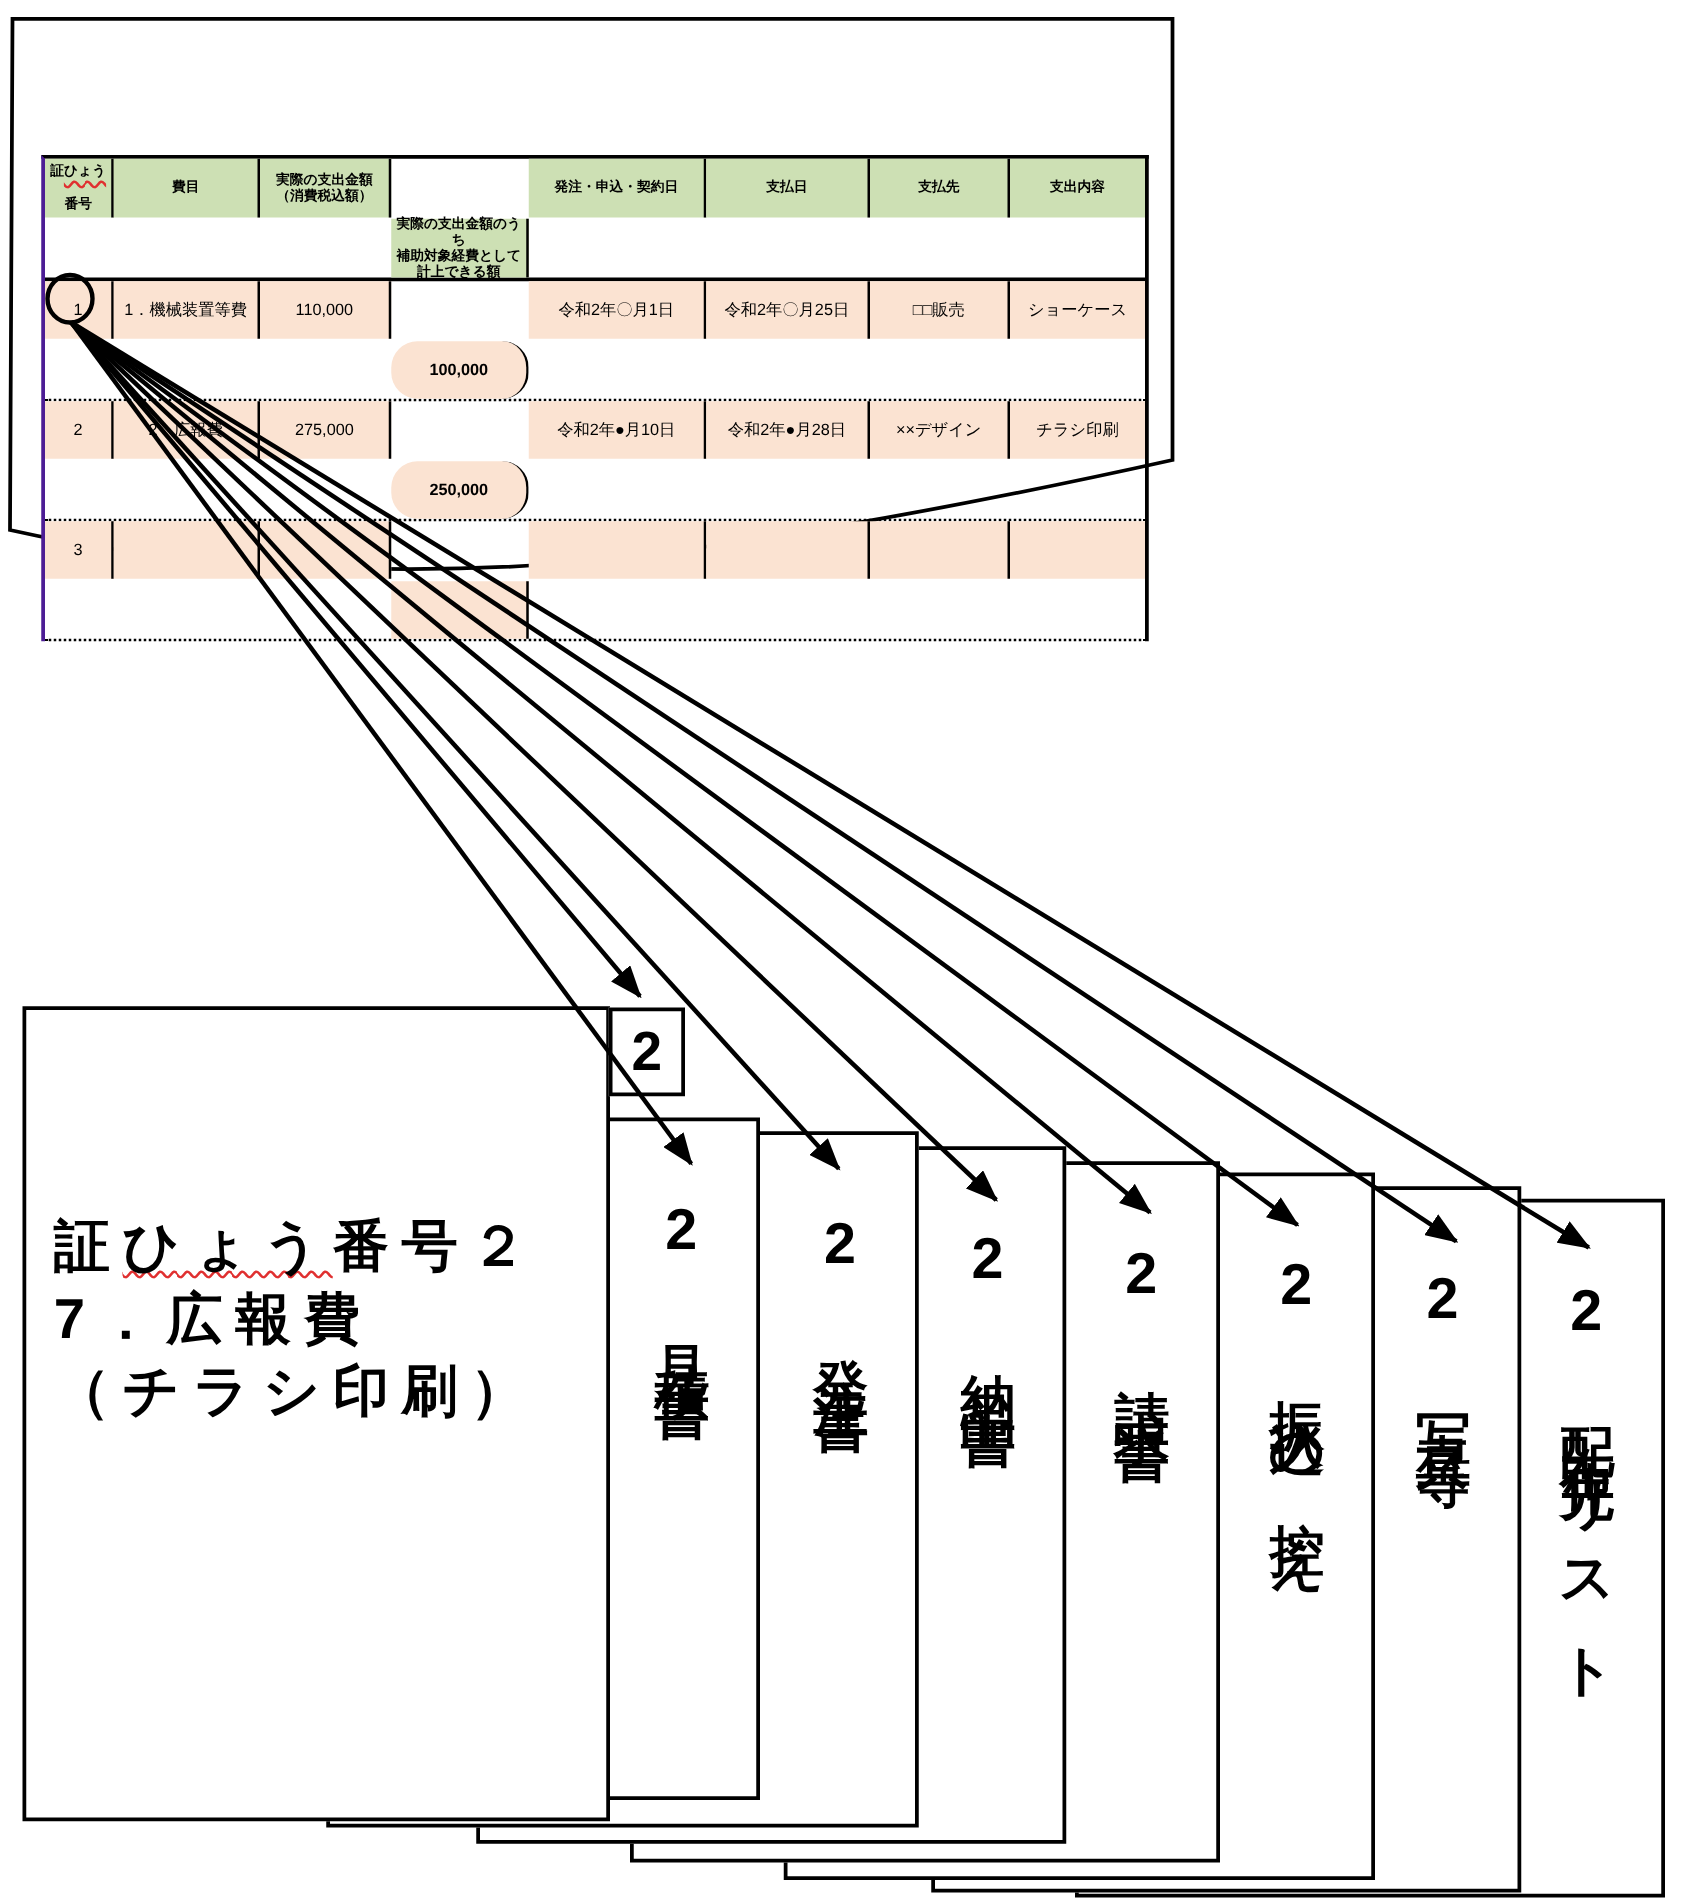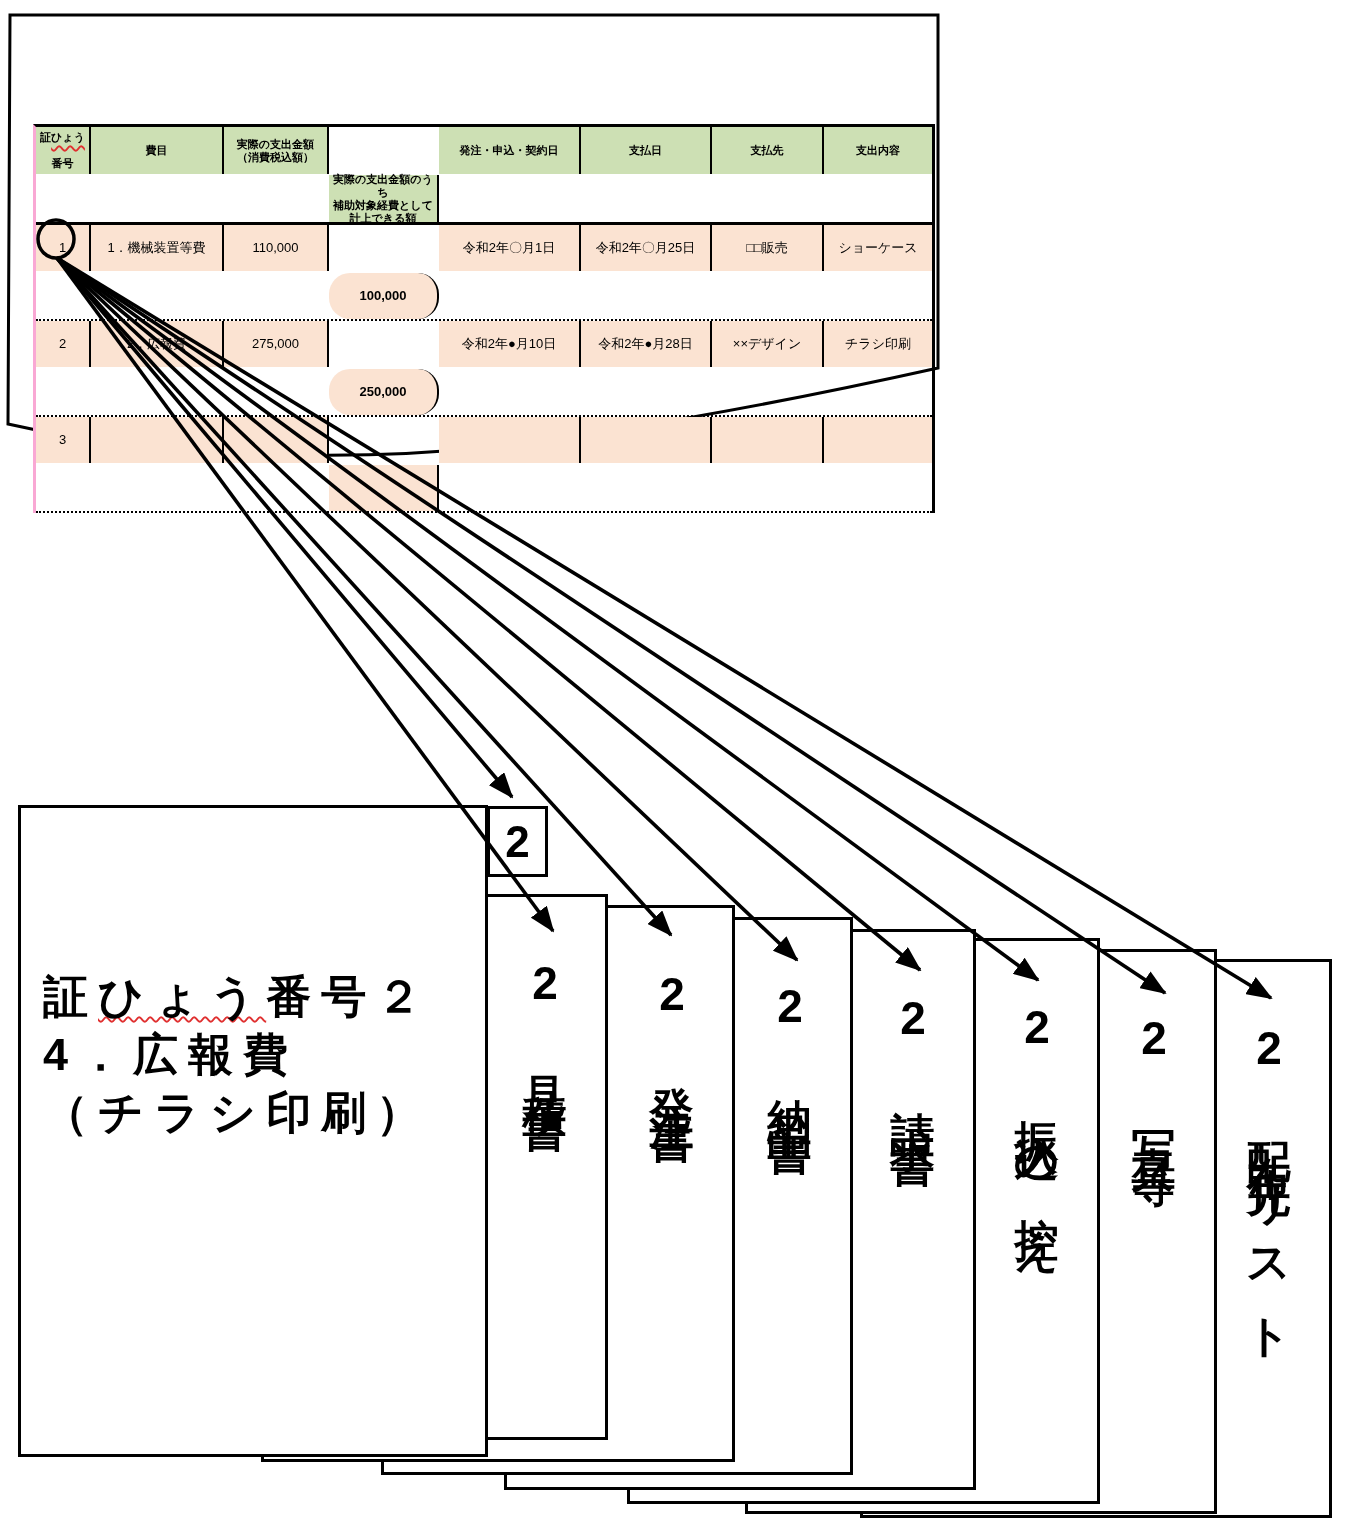--- a/index.html
+++ b/index.html
@@ -10,33 +10,33 @@
   svg{position:absolute;left:0;top:0;}
   #back-layer{z-index:0;}
   #front-layer{z-index:40;pointer-events:none;}
 
   
   #doc-title{
     position:absolute;left:10px;top:48px;width:928px;text-align:center;z-index:2;
     font-size:34px;font-weight:bold;letter-spacing:2px;
   }
   #expense-table{position:absolute;left:33px;top:124px;z-index:2;
-    border-left:3px solid #f9a8d4;border-top:3px solid #000;border-right:3px solid #000;}
+    border-left:3px solid #4c1d95;border-top:3px solid #000;border-right:3px solid #000;}
   .trow{display:flex;}
   .tcell{
     box-sizing:border-box;border-right:2px solid #000;
     display:flex;align-items:center;justify-content:center;text-align:center;
     font-size:13px;line-height:16px;
   }
   .tcell:last-child{border-right:none;}
   .trow.header .tcell{background:#cde0b4;font-weight:bold;font-size:11px;line-height:13px;white-space:pre-line;height:47px;}
   .trow.header{border-bottom:3px solid #000;}
   .trow.data .tcell{background:#fbe3d2;height:46px;}
   .trow.data{border-bottom:2px dotted #000;}
-  .c0{width:55px;} .c1{width:133px;} .c2{width:105px;} .c3{width:110px;margin-top:48px;}
+  .c0{width:55px;} .c1{width:117px;} .c2{width:105px;} .c3{width:110px;margin-top:48px;}
   .c4{width:142px;} .c5{width:131px;} .c6{width:112px;} .c7{width:108px;}
   .bold-cell{font-weight:bold;border-radius:21px;}
   .squiggle{
     text-decoration-line:underline;text-decoration-style:wavy;
     text-decoration-color:#e03030;text-decoration-thickness:2px;text-underline-offset:4px;
   }
 
   
   .sheet{position:absolute;background:#fff;border:3px solid #000;box-sizing:border-box;}
   #cover-card{left:18px;top:805px;width:470px;height:652px;z-index:30;}
@@ -169,21 +169,21 @@
   <div class="sheet" id="doc-1">
     <div class="doc-strip">
       <div class="doc-number">2</div>
       <div class="doc-label">見積書</div>
     </div>
   </div>
 
   <div class="sheet" id="cover-card">
     <div id="cover-text">
       <div><span>証</span><span class="squiggle">ひょう</span><span>番号２</span></div>
-      <div>4．広報費</div>
+      <div>7．広報費</div>
       <div>（チラシ印刷）</div>
     </div>
   </div>
   <div id="cover-tab">2</div>
 
   <svg id="front-layer" width="1347" height="1519" viewBox="0 0 1347 1519">
     <defs>
       <marker id="ah" markerUnits="userSpaceOnUse" markerWidth="26" markerHeight="20" refX="24" refY="10" orient="auto">
         <path d="M0,0 L26,10 L0,20 Z" fill="#000"></path>
       </marker>

